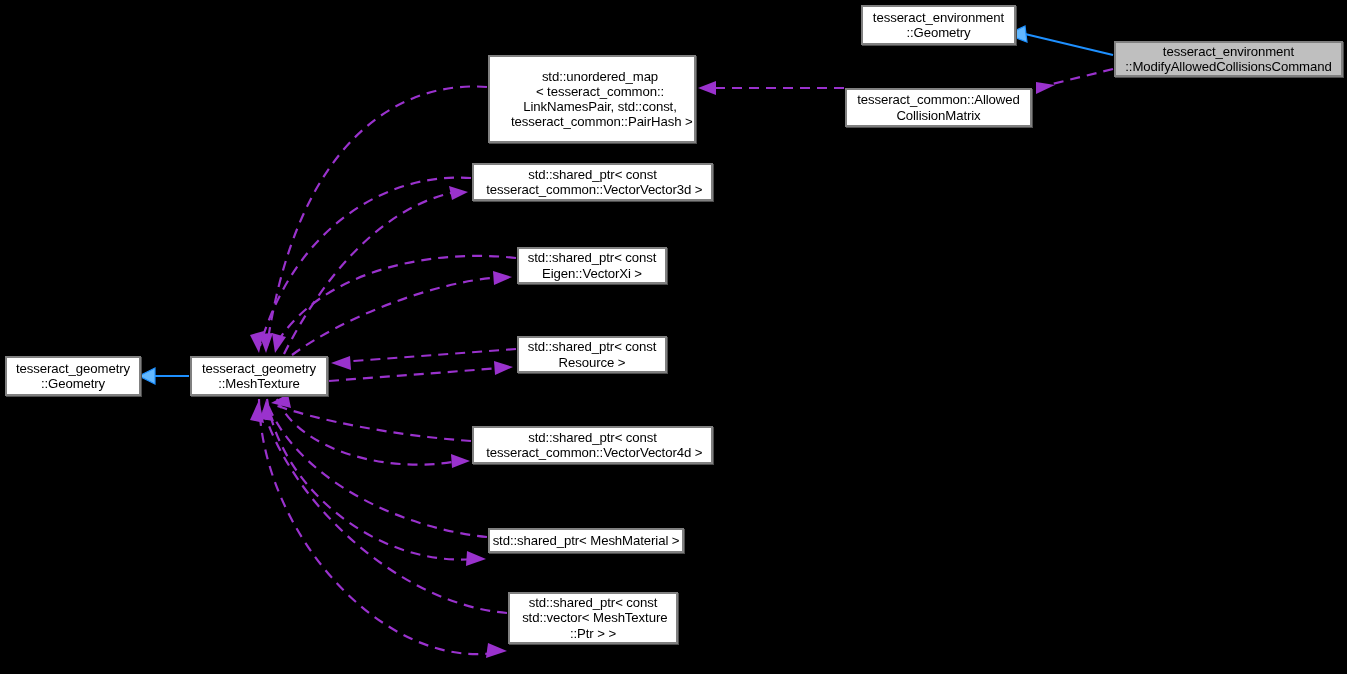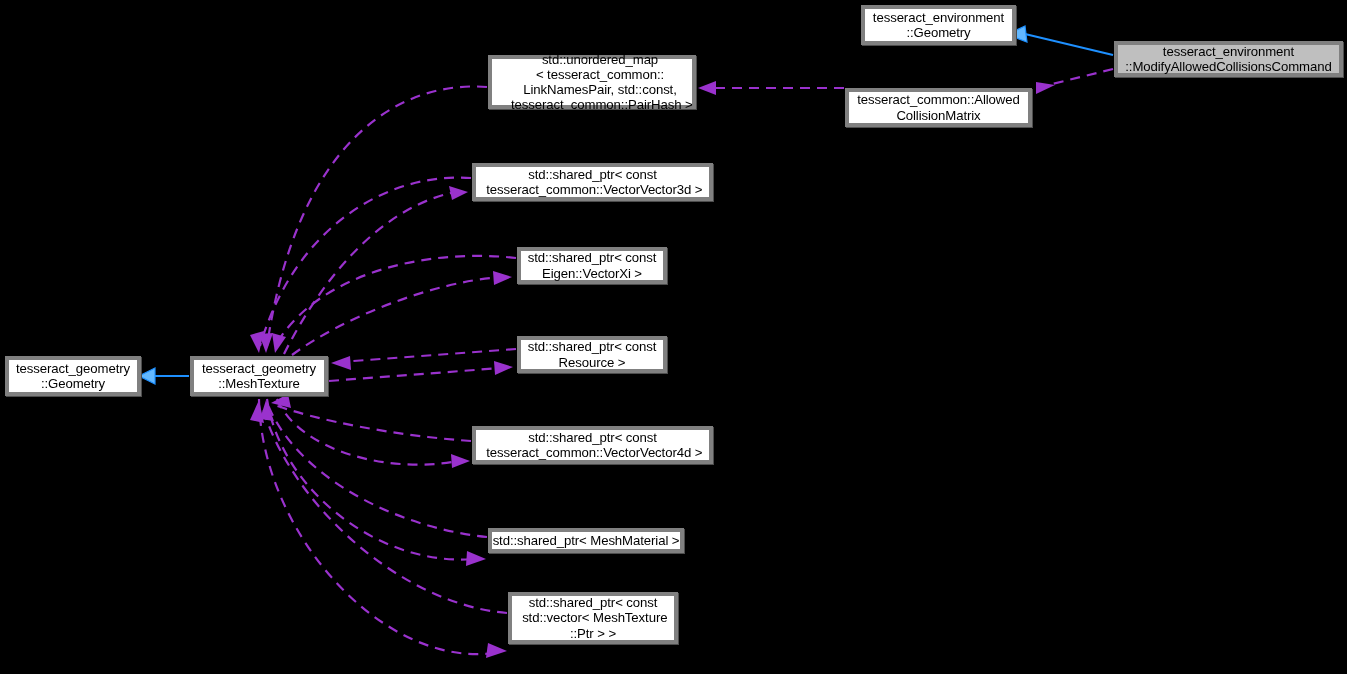--- a/index.html
+++ b/index.html
@@ -20,21 +20,21 @@
     position: absolute;
     left: 0;
     top: 0;
     width: 1347px;
     height: 674px;
   }
   .node {
     position: absolute;
     box-sizing: border-box;
     background: #ffffff;
-    border: 4px solid #fca5a5;
+    border: 2px solid #fca5a5;
     color: #000000;
     font-size: 13.2px;
     line-height: 15.2px;
     text-align: center;
     display: flex;
     flex-direction: column;
     align-items: center;
     justify-content: center;
     z-index: 5;
     box-shadow: 1px 1px 0 0 #4d4d4d;
@@ -165,21 +165,21 @@
         <span class="node-line">::Geometry</span>
       </div>
       <div class="node highlight" style="left: 1114px; top: 41px; width: 229px; height: 36px; border-color: rgb(128, 128, 128); color: rgb(0, 0, 0); background: rgb(191, 191, 191);">
         <span class="node-line">tesseract_environment</span>
         <span class="node-line">::ModifyAllowedCollisionsCommand</span>
       </div>
       <div class="node" style="left: 845px; top: 88px; width: 187px; height: 39px; border-color: rgb(128, 128, 128); color: rgb(0, 0, 0); background: rgb(255, 255, 255);">
         <span class="node-line">tesseract_common::Allowed</span>
         <span class="node-line">CollisionMatrix</span>
       </div>
-      <div class="node" style="left: 488px; top: 55px; width: 208px; height: 54px; border-color: rgb(128, 128, 128); color: rgb(0, 0, 0); background: rgb(255, 255, 255); padding-left: 16px;">
+      <div class="node" style="left: 488px; top: 55px; width: 208px; height: 88px; border-color: rgb(128, 128, 128); color: rgb(0, 0, 0); background: rgb(255, 255, 255); padding-left: 16px;">
         <span class="node-line">std::unordered_map</span>
         <span class="node-line">&lt; tesseract_common::</span>
         <span class="node-line">LinkNamesPair, std::const,</span>
         <span class="node-line"> tesseract_common::PairHash &gt;</span>
       </div>
       <div class="node" style="left: 472px; top: 163px; width: 241px; height: 38px; border-color: rgb(128, 128, 128); color: rgb(0, 0, 0); background: rgb(255, 255, 255);">
         <span class="node-line">std::shared_ptr&lt; const</span>
         <span class="node-line"> tesseract_common::VectorVector3d &gt;</span>
       </div>
       <div class="node" style="left: 517px; top: 247px; width: 150px; height: 37px; border-color: rgb(128, 128, 128); color: rgb(0, 0, 0); background: rgb(255, 255, 255);">

